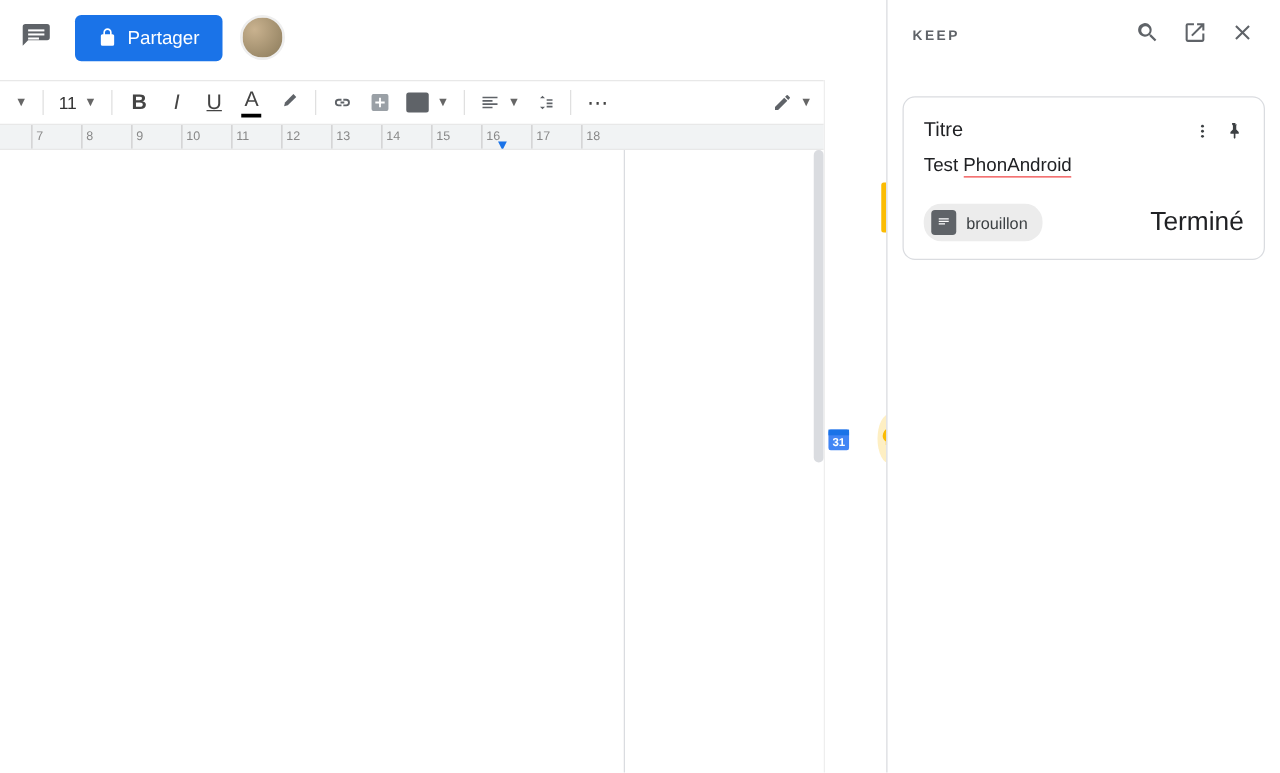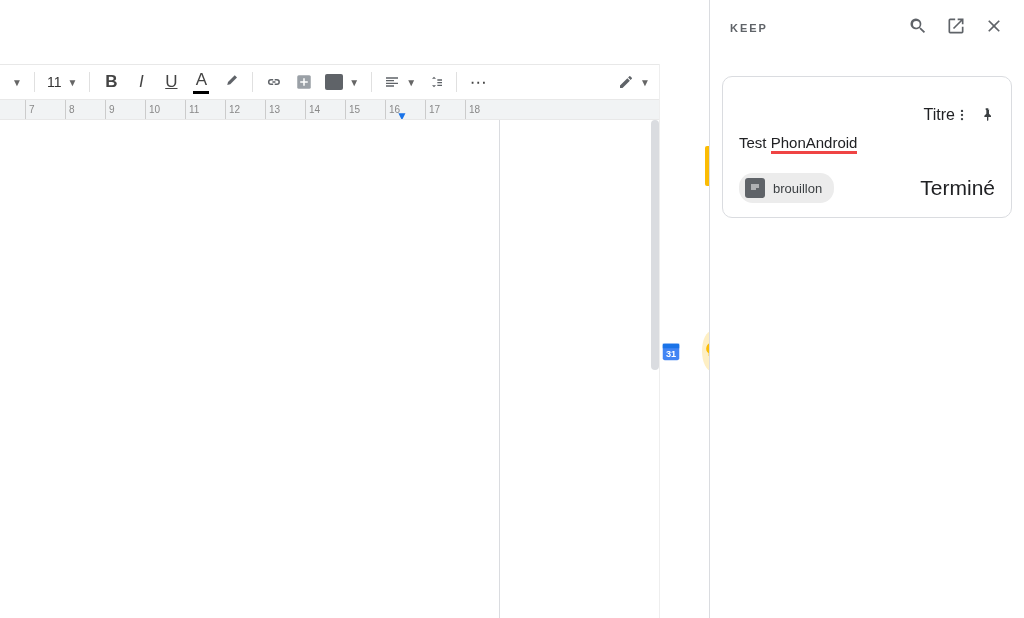--- a/index.html
+++ b/index.html
@@ -49,32 +49,49 @@
 .keep-header { padding:16px 20px 8px; display:flex; align-items:center; }
 .keep-title-block { flex:1; }
 .keep-eyebrow { font-size:11px; letter-spacing:2px; color:#5f6368;font-weight:bold; }
 .keep-title { font-size:20px; color:#3c4043; margin-top:2px; }
 .keep-actions { display:flex; gap:18px; color:#5f6368; }
 .keep-action { cursor:pointer; }
 
 .note-card { margin:28px 12px 0; border:1px solid #dadce0; border-radius:10px; padding:18px 16px 14px; position:relative; }
 .note-title { font-size:16px; color:#202124; margin-bottom:10px; }
 .note-body { font-size:15px; color:#202124; }
-.note-body .spellcheck { color:#202124; border-bottom:3px solid #ef4444; }
-.note-toprow { display:flex; align-items:flex-start; justify-content:flex-end;margin-top:11px; }
+.note-body .spellcheck { color:#202124; border-bottom:1px solid #ef4444; }
+.note-toprow { display:flex; align-items:flex-start; justify-content:space-between; }
 .note-icons { display:flex; gap:10px; color:#3c4043; font-size:16px; }
 .note-footer { display:flex; align-items:center; justify-content:space-between; margin-top:22px;gap:29px; }
 .badge { display:inline-flex; align-items:center; gap:8px; background:#ececec; border-radius:14px; padding:5px 12px 5px 6px; font-size:13px; color:#3c4043; }
 .badge-icon { width:20px; height:20px; background:#5f6368; border-radius:3px; display:flex; align-items:center; justify-content:center; }
 .done-label { font-size:21px; font-weight:500; color:#202124; cursor:pointer; }
 </style>
 </head>
 <body>
 
 <div class="top-header">
+  <div class="header-right">
+    <div class="icon-btn">
+      <svg width="26" height="26" viewBox="0 0 24 24" fill="#5f6368">
+          <path d="M20 2H4a2 2 0 0 0-2 2v14l4-4h14a2 2 0 0 0 2-2V4a2 2 0 0 0-2-2z"></path>
+          <rect x="6" y="6" width="12" height="1.5" fill="#fff"></rect>
+          <rect x="6" y="9" width="12" height="1.5" fill="#fff"></rect>
+          <rect x="6" y="12" width="8" height="1.5" fill="#fff"></rect>
+        </svg>
+    </div>
+    <div class="share-btn">
+      <svg width="16" height="16" viewBox="0 0 24 24" fill="#fff">
+          <path d="M18 8h-1V6a5 5 0 0 0-10 0v2H6a2 2 0 0 0-2 2v10a2 2 0 0 0 2 2h12a2 2 0 0 0 2-2V10a2 2 0 0 0-2-2zM9 6a3 3 0 1 1 6 0v2H9z"></path>
+        </svg>
+      <span>Partager</span>
+    </div>
+    <div class="avatar"></div>
+  </div>
 </div>
 
 <div class="toolbar">
   <div class="tb-drop">
       <span class="caret">▼</span>
     </div>
   <div class="tb-sep"></div>
   <div class="tb-drop">
       <span>11</span>
       <span class="caret">▼</span>

